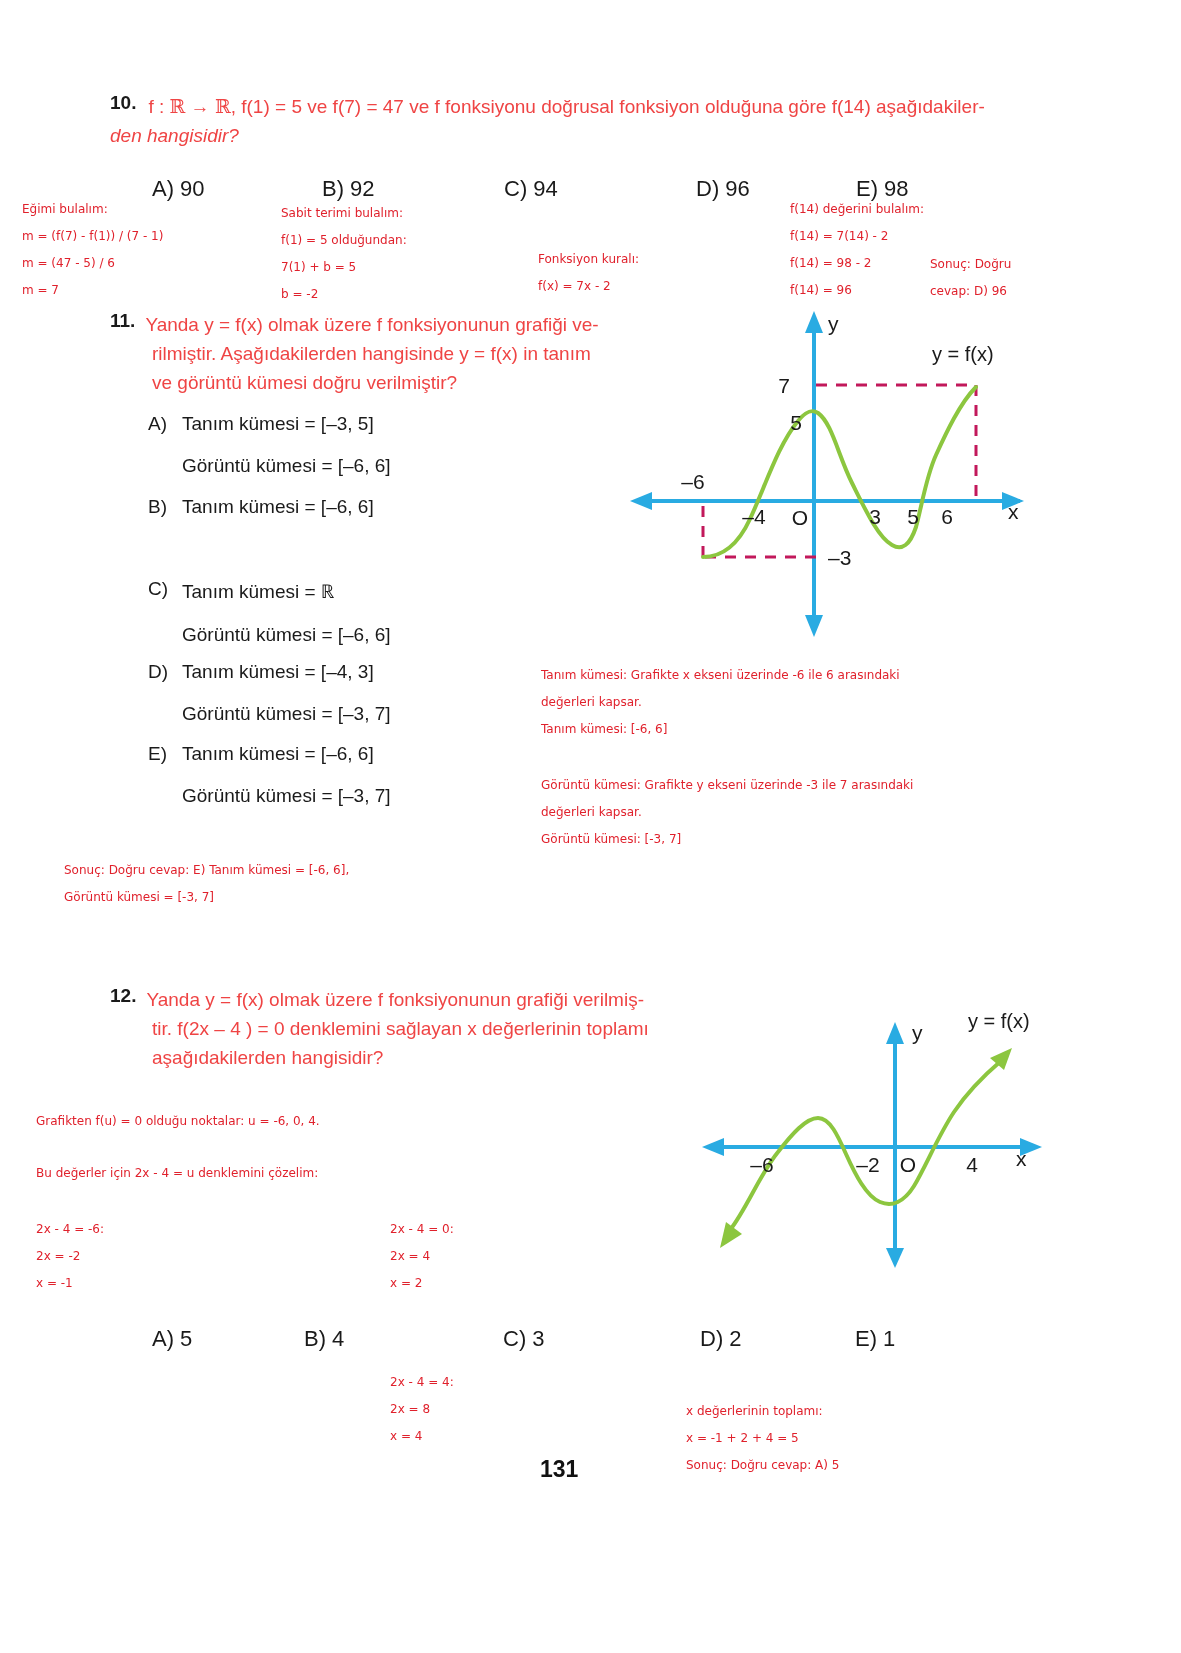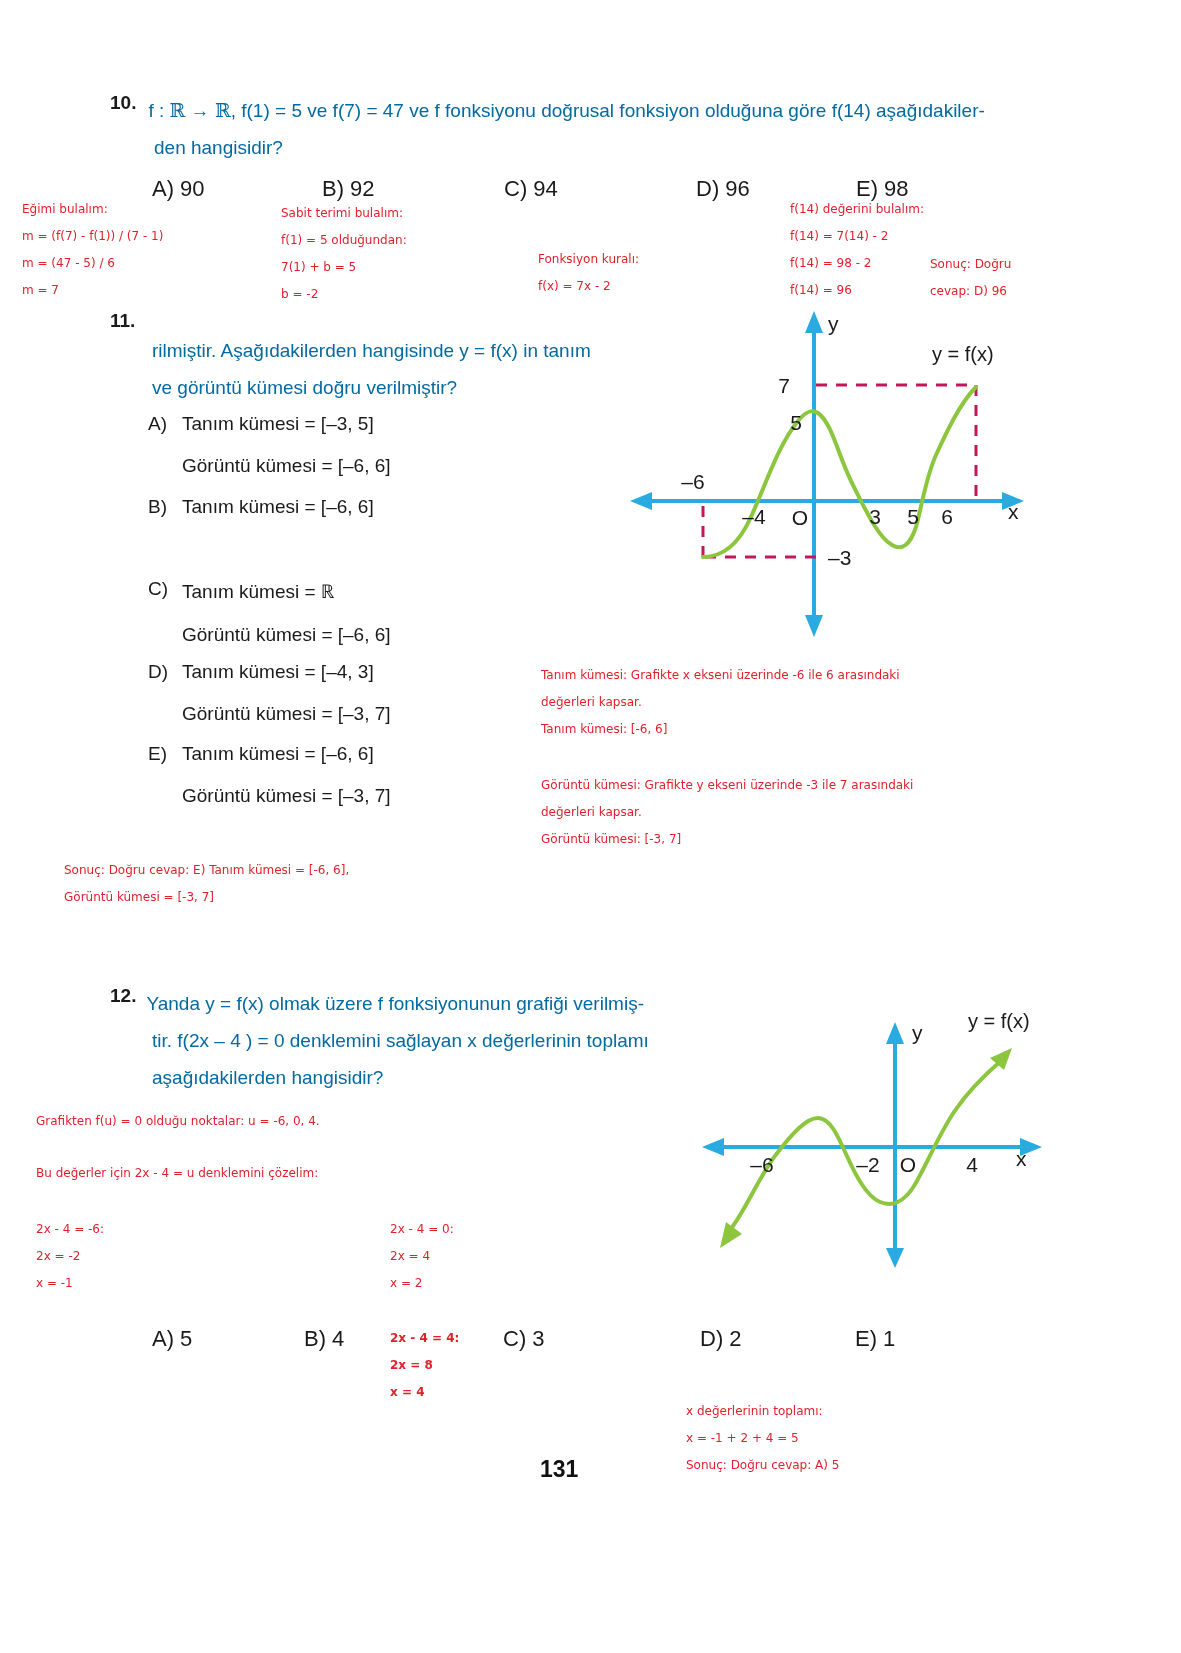--- a/index.html
+++ b/index.html
@@ -13,22 +13,22 @@
     color: #1a1a1a;
     overflow: hidden;
   }
   .abs { position: absolute; }
   .qnum {
     font-weight: bold;
     font-size: 19px;
   }
   .qtext {
     font-size: 19px;
-    line-height: 37px;
-    color: #0369a1;
+    line-height: 29px;
+    color: #ef4444;
   }
   .opt {
     font-size: 19px;
     color: #1a1a1a;
   }
   .red {
     color: #e0212c;
     font-family: "DejaVu Sans", sans-serif;
     font-size: 12px;
     line-height: 27px;
@@ -51,21 +51,21 @@
 </head>
 <body>
 
 <div class="abs" style="left:110px; top:92px; width:1000px;">
   <div style="display:flex; align-items:flex-start;">
     <span class="qnum">10.</span>
     <span class="qtext" style="margin-left:12px;">
       <span>f : </span><span class="blackboard">ℝ</span><span> → </span><span class="blackboard">ℝ</span><span>, f(1) = 5 ve f(7) = 47 ve f fonksiyonu doğrusal fonksiyon olduğuna göre f(14) aşağıdakiler-</span>
     </span>
   </div>
-  <div class="qtext" style="margin-left:44px;">den hangisidir?</div>
+  <div class="qtext" style="font-style:italic;">den hangisidir?</div>
 </div>
 
 <div class="abs choice-row" style="left:152px; top:176px;">A) 90</div>
 <div class="abs choice-row" style="left:322px; top:176px;">B) 92</div>
 <div class="abs choice-row" style="left:504px; top:176px;">C) 94</div>
 <div class="abs choice-row" style="left:696px; top:176px;">D) 96</div>
 <div class="abs choice-row" style="left:856px; top:176px;">E) 98</div>
 
 <div class="abs red" style="left:22px; top:196px; width:270px;">Eğimi bulalım:
 m = (f(7) - f(1)) / (7 - 1)
@@ -80,20 +80,21 @@
 <div class="abs red" style="left:790px; top:196px; width:230px;">f(14) değerini bulalım:
 f(14) = 7(14) - 2
 f(14) = 98 - 2
 f(14) = 96</div>
 <div class="abs red" style="left:930px; top:251px; width:220px;">Sonuç: Doğru
 cevap: D) 96</div>
 
 <div class="abs" style="left:110px; top:310px; width:560px;">
   <div style="display:flex; align-items:flex-start;">
     <span class="qnum">11.</span>
+    <span class="qtext" style="margin-left:10px;">Yanda y = f(x) olmak üzere f fonksiyonunun grafiği ve-</span>
   </div>
   <div class="qtext" style="margin-left:42px;">rilmiştir. Aşağıdakilerden hangisinde y = f(x) in tanım</div>
   <div class="qtext" style="margin-left:42px;">ve görüntü kümesi doğru verilmiştir?</div>
 </div>
 
 <div class="abs" style="left:148px; top:413px; width:420px;">
   <div class="opt" style="display:flex;">
     <span style="width:34px;">A)</span>
     <span>Tanım kümesi = [–3, 5]</span>
   </div>
@@ -223,21 +224,21 @@
 </div>
 
 <div class="abs red" style="left:36px; top:1108px; width:520px;">Grafikten f(u) = 0 olduğu noktalar: u = -6, 0, 4.</div>
 <div class="abs red" style="left:36px; top:1160px; width:520px;">Bu değerler için 2x - 4 = u denklemini çözelim:</div>
 <div class="abs red" style="left:36px; top:1216px; width:240px;">2x - 4 = -6:
 2x = -2
 x = -1</div>
 <div class="abs red" style="left:390px; top:1216px; width:240px;">2x - 4 = 0:
 2x = 4
 x = 2</div>
-<div class="abs red" style="left:390px; top:1325px; width:240px;font-weight:bold;">2x - 4 = 4:
+<div class="abs red" style="left:390px; top:1369px; width:240px;">2x - 4 = 4:
 2x = 8
 x = 4</div>
 
 <div class="abs choice-row" style="left:152px; top:1326px;">A) 5</div>
 <div class="abs choice-row" style="left:304px; top:1326px;">B) 4</div>
 <div class="abs choice-row" style="left:503px; top:1326px;">C) 3</div>
 <div class="abs choice-row" style="left:700px; top:1326px;">D) 2</div>
 <div class="abs choice-row" style="left:855px; top:1326px;">E) 1</div>
 
 <div class="abs red" style="left:686px; top:1398px; width:430px;">x değerlerinin toplamı:

